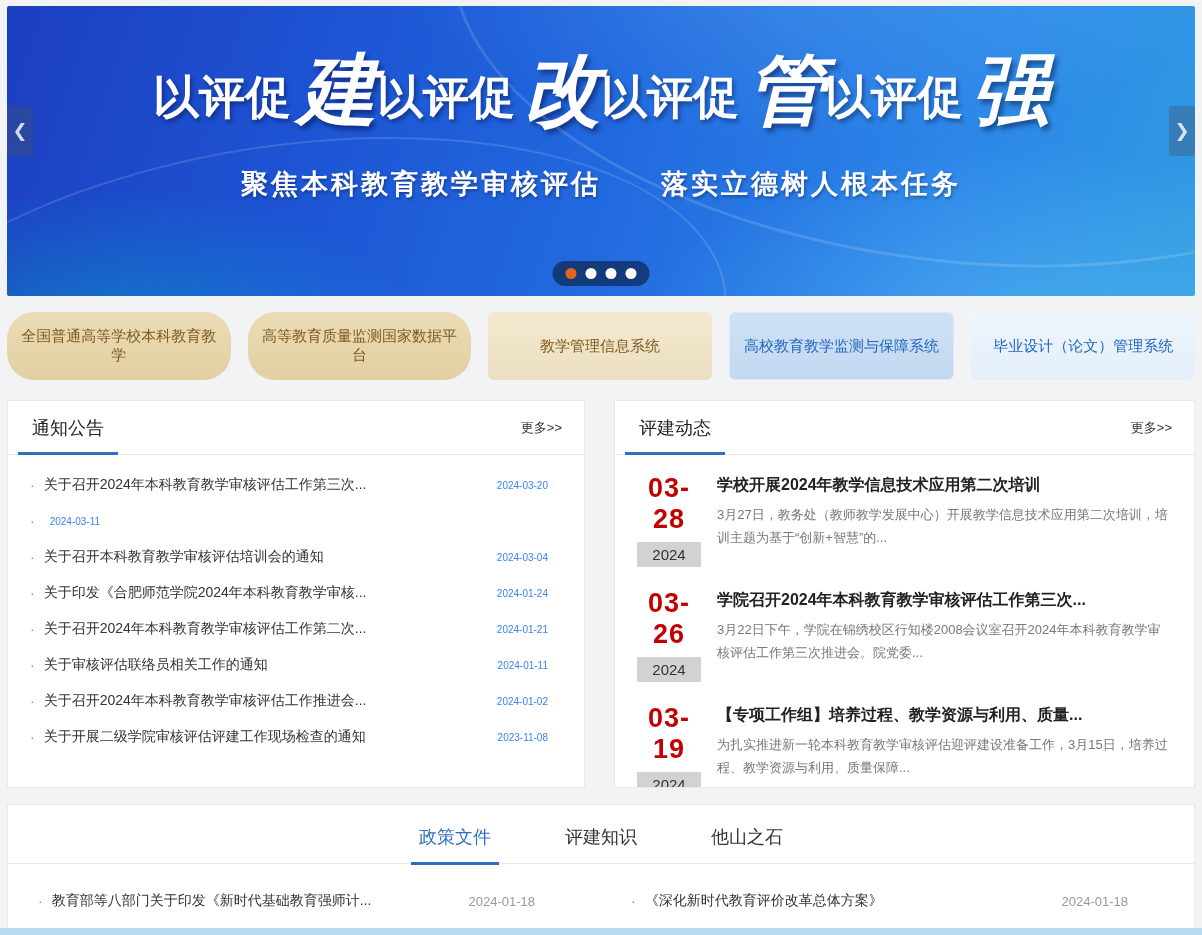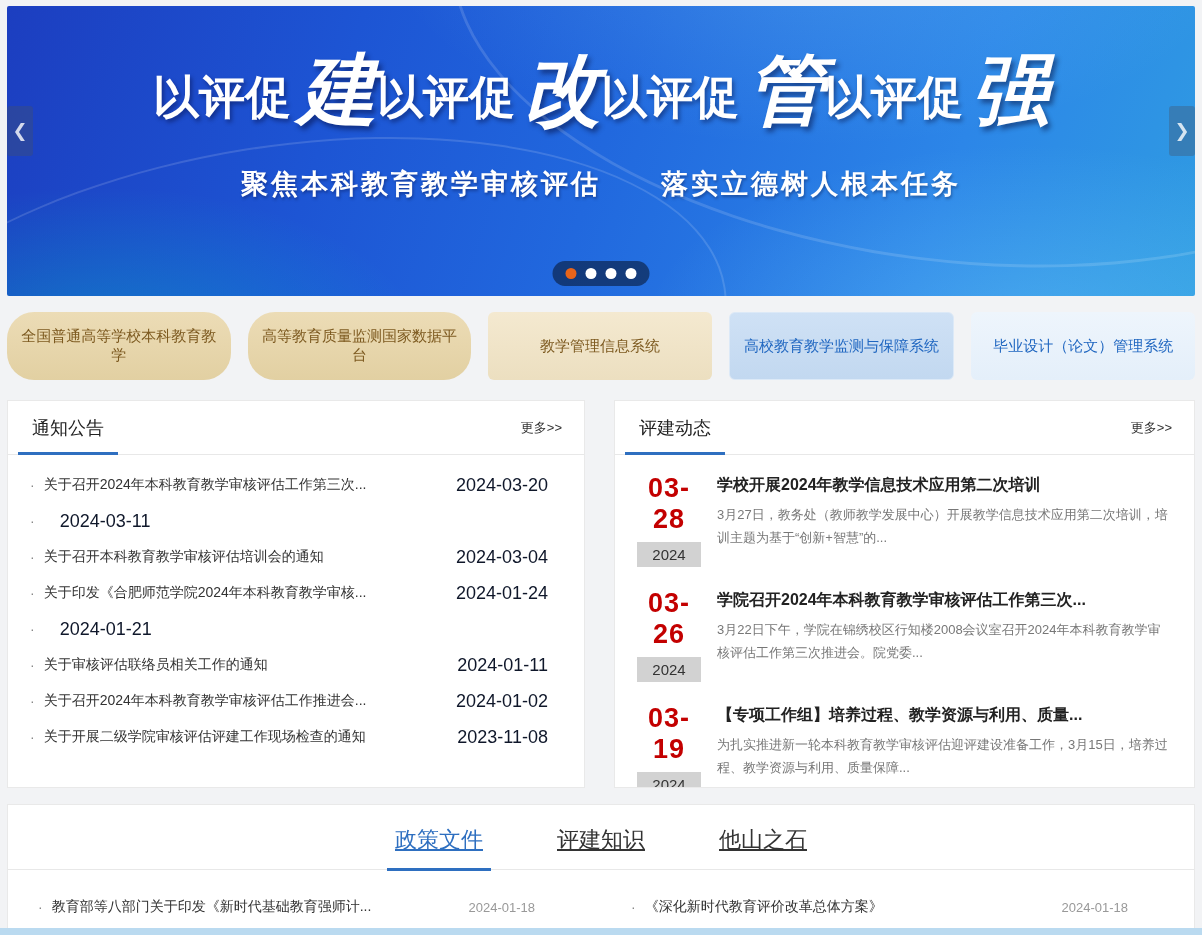--- a/index.html
+++ b/index.html
@@ -101,40 +101,40 @@
   }
   .more { font-size:13px; color:#333; cursor:pointer; text-decoration:none; }
 
   .notice-list { list-style:none; padding:12px 22px 0; }
   .notice-list li { display:flex; align-items:center; height:36px; cursor:pointer; }
   .bullet { color:#888; margin-right:9px; font-size:14px; }
   .notice-text {
     flex:1; font-size:14px; color:#333;
     white-space:nowrap; overflow:hidden; text-overflow:ellipsis;
   }
-  .notice-date { color:#0f172a; font-size:18px; margin-left:16px; padding-right:14px; }
+  .notice-date { color:#3b82f6; font-size:10px; margin-left:6px; padding-right:14px; }
 
   .news-list { padding:18px 22px 0; }
   .news-item { display:flex; gap:16px; margin-bottom:21px; cursor:pointer; }
   .date-block { width:64px; flex:0 0 64px; text-align:center; }
   .md { font-size:27px; font-weight:bold; color:#c30000; letter-spacing:1px; }
   .yr { margin-top:7px; background:#d2d2d2; color:#333; font-size:15px; padding:4px 0; }
   .news-body { flex:1; min-width:0; }
   .news-title {
     font-size:16px; font-weight:bold; color:#222; margin:2px 0 8px;
     white-space:nowrap; overflow:hidden; text-overflow:ellipsis;
   }
   .news-summary { font-size:13px; color:#777; line-height:1.75; }
 
   
   .bottom-panel { margin:16px 7px 0; background:#fff; border:1px solid #e9e9e9; padding-top:20px; min-height:131px; }
   .tabs { display:flex; justify-content:center; gap:58px; border-bottom:1px solid #e8e8e8; }
   .tab {
-    font-size:22px; color:#333; padding:0 8px 13px;
-    border-bottom:3px solid transparent; margin-bottom:-2px; cursor:pointer;text-decoration:underline;
+    font-size:18px; color:#333; padding:0 8px 13px;
+    border-bottom:3px solid transparent; margin-bottom:-2px; cursor:pointer;
   }
   .tab.active { color:#2e6fc0; border-bottom-color:#2e6fc0; }
   .bottom-lists { display:flex; gap:60px; padding:28px 30px 24px; }
   .bl-item { flex:1; display:flex; align-items:center; cursor:pointer; min-width:0; }
   .bl-text {
     flex:1; font-size:14px; color:#333;
     white-space:nowrap; overflow:hidden; text-overflow:ellipsis;
   }
   .bl-date { color:#999; font-size:13px; margin-left:4px; padding-right:36px; }
 
@@ -212,20 +212,21 @@
             <span class="notice-text">关于召开本科教育教学审核评估培训会的通知</span>
             <span class="notice-date">2024-03-04</span>
           </li>
         <li>
             <span class="bullet">·</span>
             <span class="notice-text">关于印发《合肥师范学院2024年本科教育教学审核...</span>
             <span class="notice-date">2024-01-24</span>
           </li>
         <li>
             <span class="bullet">·</span>
+            <span class="notice-text">关于召开2024年本科教育教学审核评估工作第二次...</span>
             <span class="notice-date">2024-01-21</span>
           </li>
         <li>
             <span class="bullet">·</span>
             <span class="notice-text">关于审核评估联络员相关工作的通知</span>
             <span class="notice-date">2024-01-11</span>
           </li>
         <li>
             <span class="bullet">·</span>
             <span class="notice-text">关于召开2024年本科教育教学审核评估工作推进会...</span>

